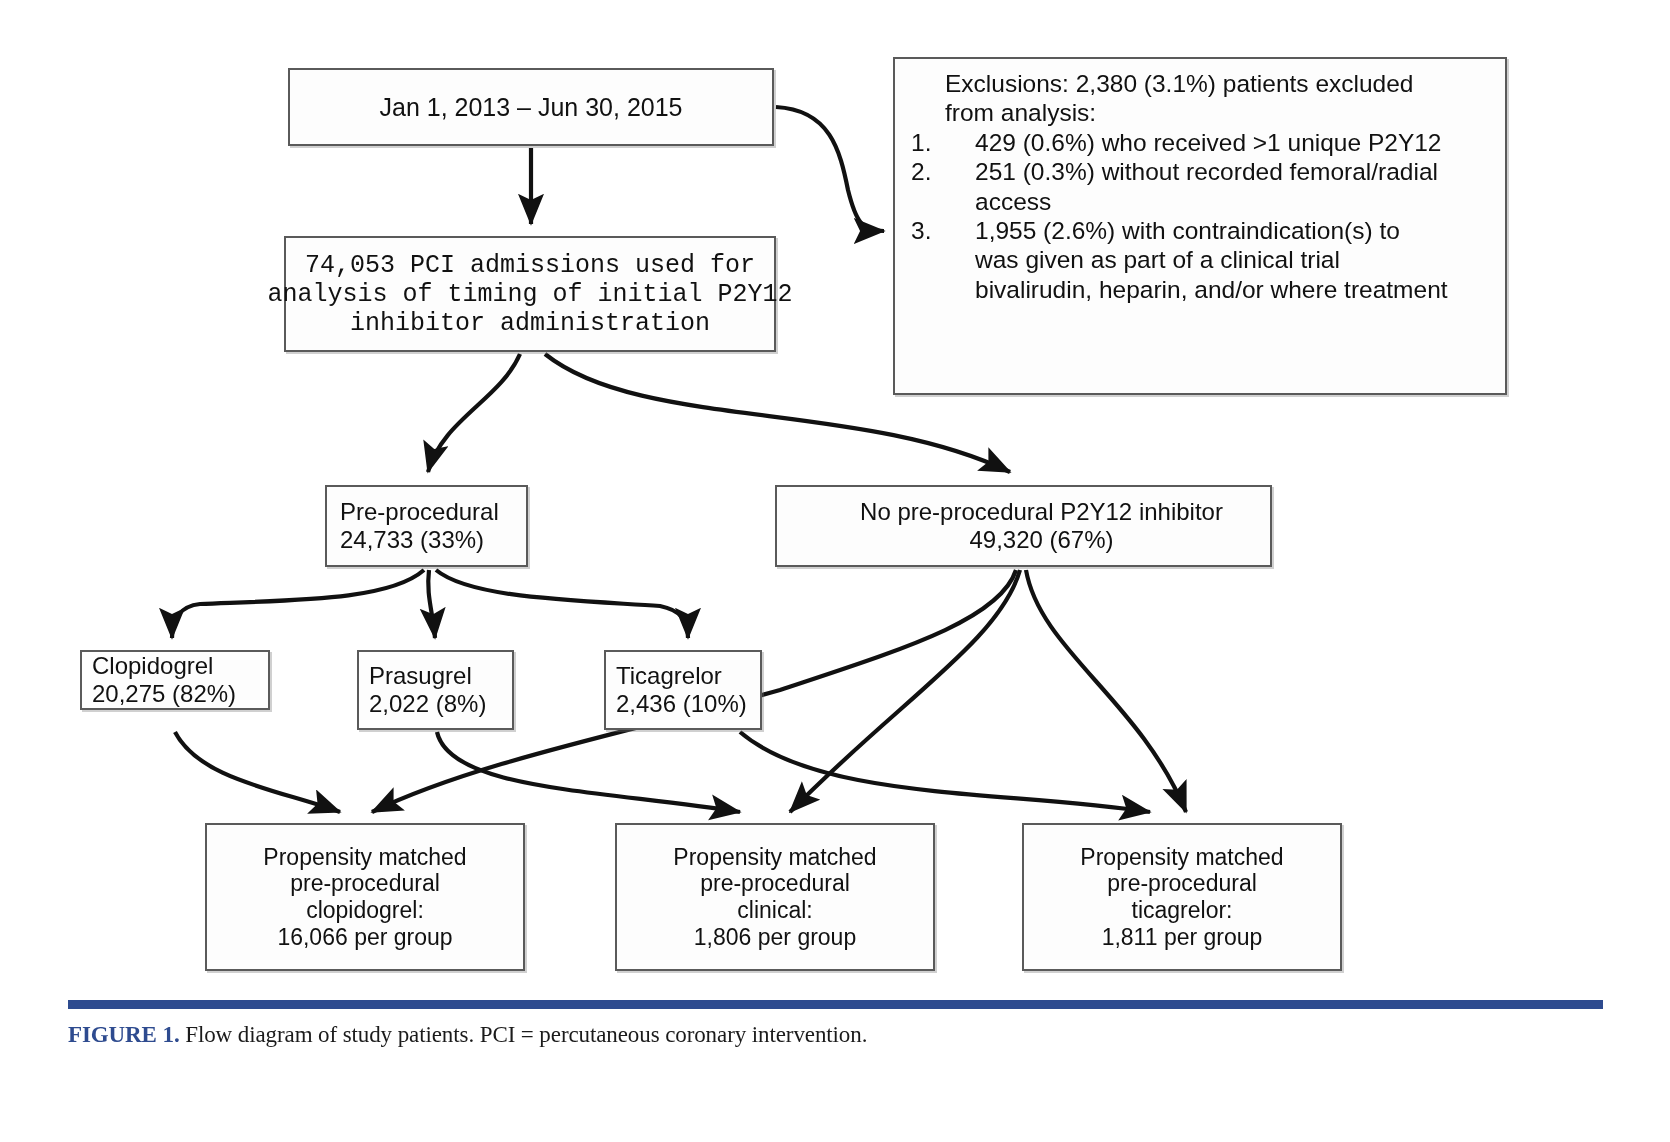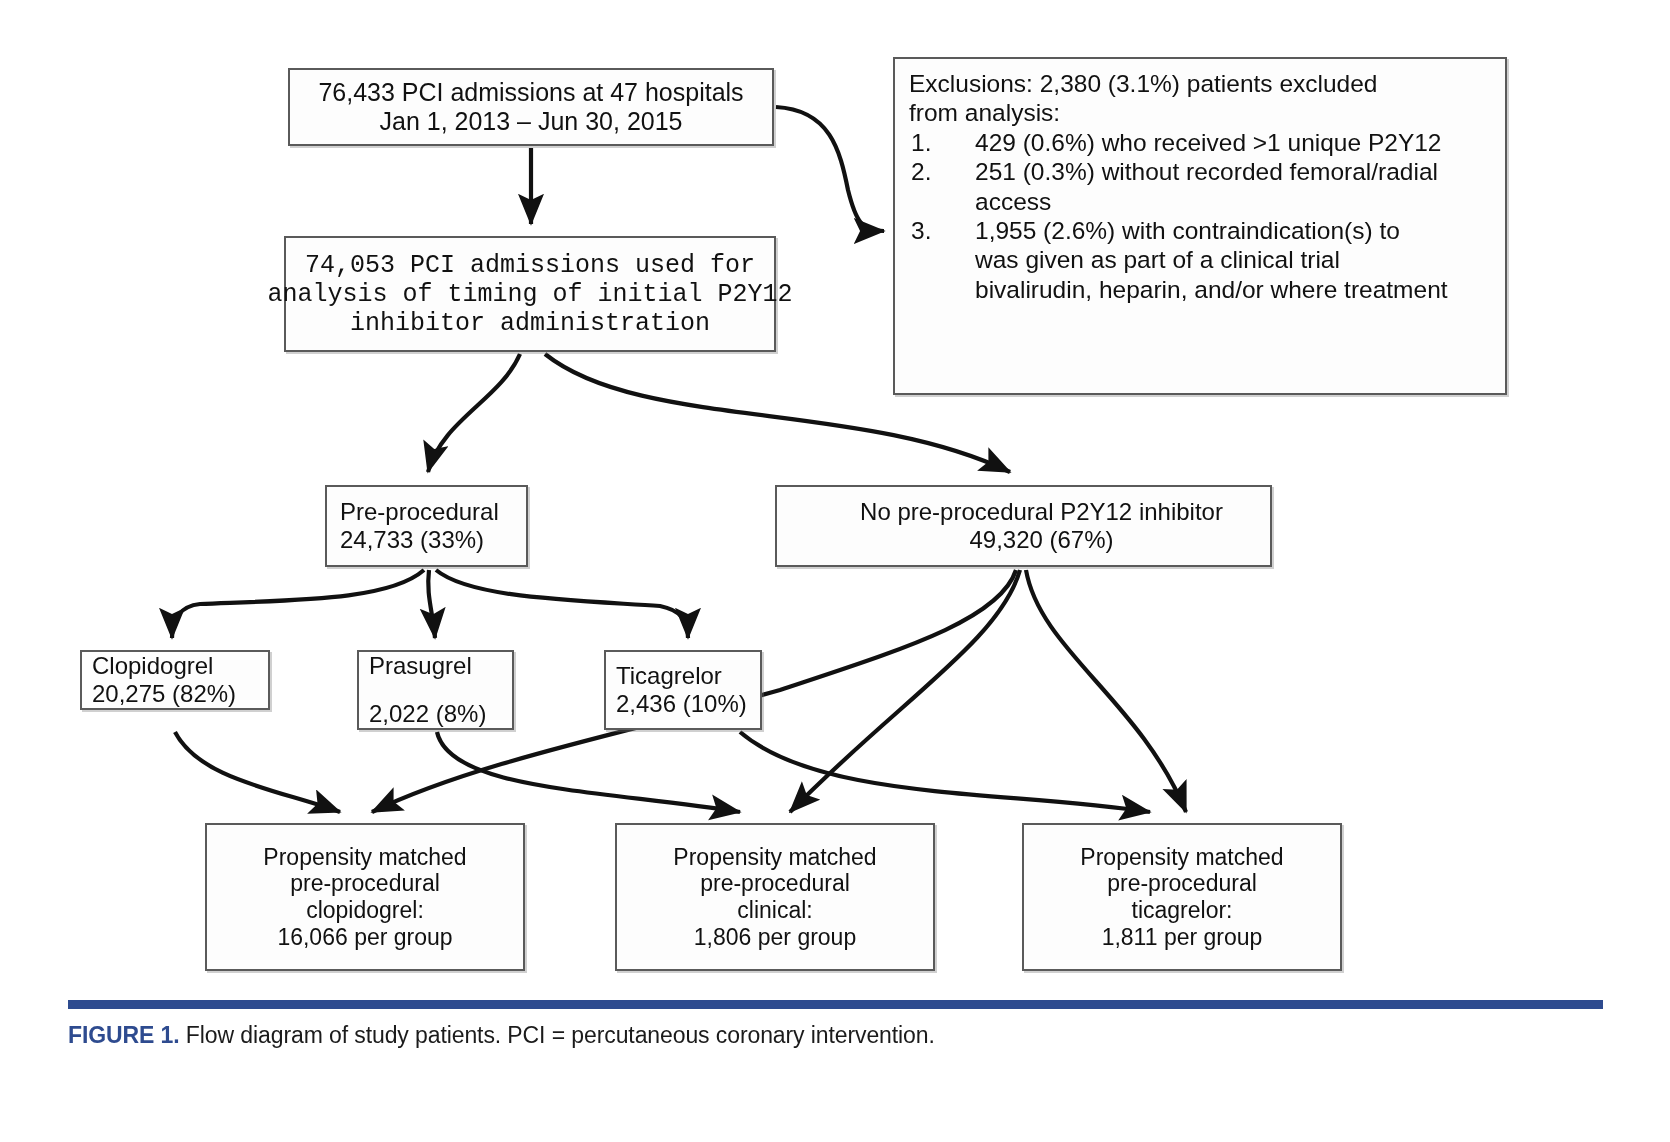--- a/index.html
+++ b/index.html
@@ -40,35 +40,35 @@
     color: #111111;
   }
   .node-box .line { display: block; white-space: nowrap; }
 
   
   #box-source   { left: 288px; top: 68px;  width: 486px; height: 78px;  font-size: 25px; }
   #box-analysis { left: 284px; top: 236px; width: 492px; height: 116px; font-size: 25px; font-family: Liberation Mono, monospace; }
   #box-pre      { left: 325px; top: 485px; width: 203px; height: 82px;  font-size: 24px; align-items: flex-start; padding-left: 13px; }
   #box-nopre    { left: 775px; top: 485px; width: 497px; height: 82px;  font-size: 24px; padding-left: 36px; }
   #box-clopi    { left: 80px;  top: 650px; width: 190px; height: 60px;  font-size: 24px; align-items: flex-start; padding-left: 10px; }
-  #box-prasu    { left: 357px; top: 650px; width: 157px; height: 80px;  font-size: 24px; align-items: flex-start; padding-left: 10px; justify-content: space-between; }
+  #box-prasu    { left: 357px; top: 650px; width: 157px; height: 80px;  font-size: 24px; align-items: flex-start; padding-left: 10px; }
   #box-ticag    { left: 604px; top: 650px; width: 158px; height: 80px;  font-size: 24px; align-items: flex-start; padding-left: 10px; }
   #box-pm-clopi { left: 205px; top: 823px; width: 320px; height: 148px; font-size: 23px; }
   #box-pm-prasu { left: 615px; top: 823px; width: 320px; height: 148px; font-size: 23px; }
   #box-pm-ticag { left: 1022px;top: 823px; width: 320px; height: 148px; font-size: 23px; }
 
   #box-exclusions {
     left: 893px; top: 57px; width: 614px; height: 338px;
     display: block;
     text-align: left;
     padding: 10px 12px 8px 14px;
     font-size: 24.5px;
     line-height: 1.2;
   }
-  #box-exclusions .excl-head { display: block; }
+  #box-exclusions .excl-head { display: block; margin-left: 36px; }
   #box-exclusions ol.excl-list {
     margin: 0; padding: 0; list-style: none;
   }
   #box-exclusions ol.excl-list li {
     position: relative;
     padding-left: 66px;
     margin: 0;
   }
   #box-exclusions ol.excl-list li .num {
     position: absolute;
@@ -84,20 +84,21 @@
     background: #2e4b8f;
   }
   .caption {
     position: absolute;
     left: 68px;
     top: 1022px;
     width: 1540px;
     font-size: 23px;
     color: #1b1b1b;
     letter-spacing: -0.1px;
+    font-family: Liberation Serif, serif;
   }
   .caption .fig-label {
     color: #2e4b8f;
     font-weight: bold;
   }
 </style>
 </head>
 <body>
 
 <div id="page">
@@ -132,21 +133,20 @@
 
       <path d="M 1016 570 C 1000 620, 900 650, 780 690 C 640 730, 480 760, 372 812"></path>
 
       <path d="M 1020 570 C 1000 640, 900 700, 790 812"></path>
 
       <path d="M 1026 570 C 1040 650, 1140 700, 1186 812"></path>
     </g>
   </svg>
 
   <div class="node-box" id="box-source">
-    <span class="line">76,433 PCI admissions at 47 hospitals</span>
     <span class="line">Jan 1, 2013 – Jun 30, 2015</span>
   </div>
 
   <div class="node-box" id="box-exclusions">
     <span class="excl-head">Exclusions: 2,380 (3.1%) patients excluded</span>
     <span class="excl-head">from analysis:</span>
     <ol class="excl-list">
       <li>
         <span class="num">1.</span>
         <span class="line">429 (0.6%) who received &gt;1 unique P2Y12</span>

